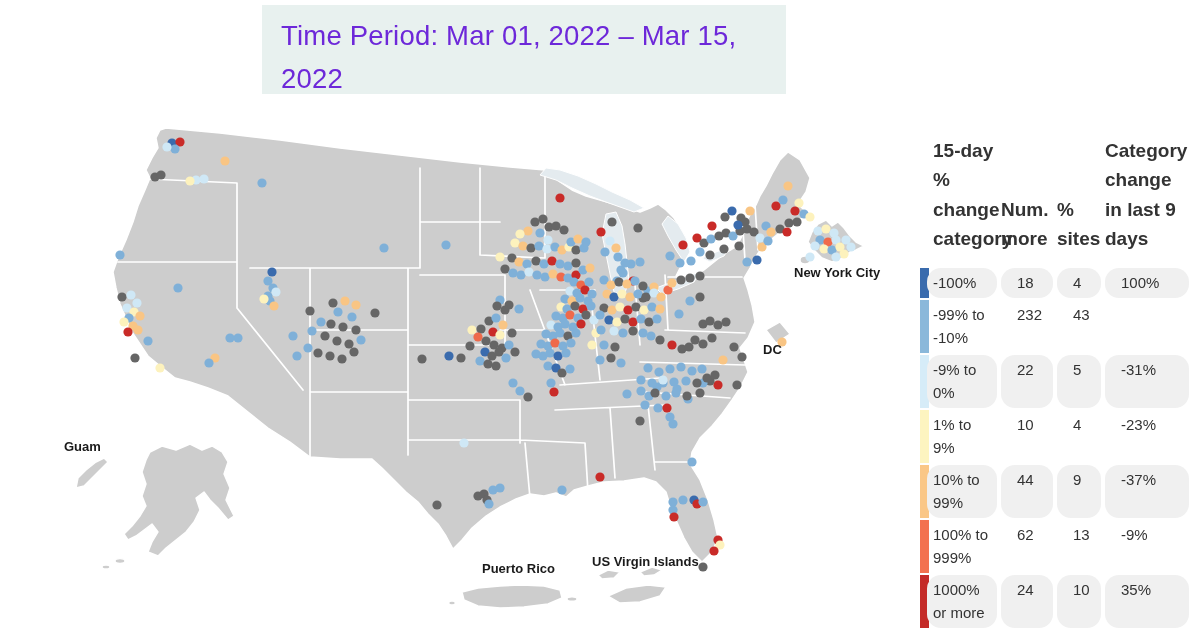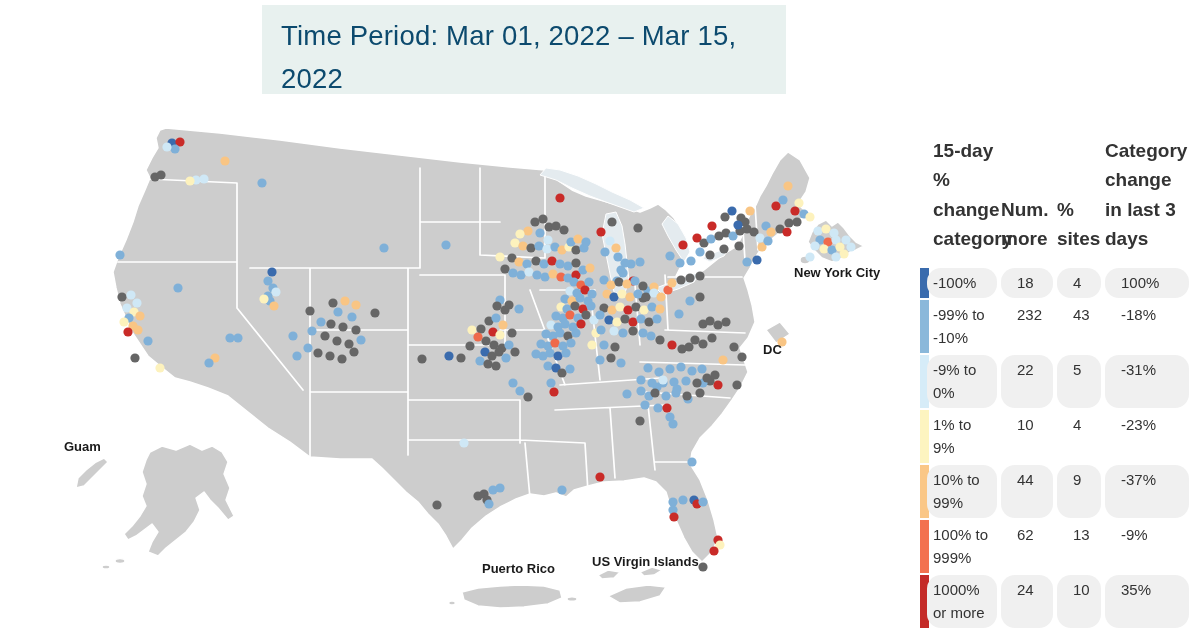--- a/index.html
+++ b/index.html
@@ -1,21 +1,21 @@
 <!DOCTYPE html>
 <html><head>
 <meta charset="utf-8">
 <style>
   html,body{margin:0;padding:0;background:#ffffff;font-family:"Liberation Sans",sans-serif;}
   .stage{position:relative;width:1200px;height:636px;overflow:hidden;background:#ffffff;}
 
   
   .title-bar{
     position:absolute;left:262px;top:5px;width:524px;height:89px;
-    background:#e8f1ef;color:#0c4a6e;
+    background:#e8f1ef;color:#6d28d9;
     font-size:27.5px;line-height:1.55;font-weight:400;
     padding:10px 20px 0 19px;box-sizing:border-box;letter-spacing:.2px;
   }
 
   
   .map-wrap{position:absolute;left:0;top:0;width:910px;height:636px;}
   .map-wrap svg{display:block;}
   .land{fill:#cdcdcd;stroke:#ffffff;stroke-width:1.4;stroke-linejoin:round;}
   .lake{fill:#e4ebef;stroke:#ffffff;stroke-width:1;}
   .stateline{fill:none;stroke:#ffffff;stroke-width:1.7;stroke-linecap:round;}
@@ -513,37 +513,36 @@
         </g>
     </svg>
   </div>
 
   <div class="legend">
     <div class="legend-header">
       <div></div>
       <div>15-day % change category</div>
       <div>Num. more</div>
       <div>% sites</div>
-      <div>Category change in last 3 days</div>
+      <div>Category change in last 9 days</div>
     </div>
     <div class="legend-rows" id="legendRows">
   <div class="legend-row odd">
     <div class="swatch" style="background: rgb(58, 107, 173);"></div>
     <div class="cell cat">-100%</div>
     <div class="cell">18</div>
     <div class="cell">4</div>
     <div class="cell">100%</div>
   </div>
 
   <div class="legend-row">
     <div class="swatch" style="background: rgb(138, 184, 218);"></div>
     <div class="cell cat">-99% to -10%</div>
     <div class="cell">232</div>
     <div class="cell">43</div>
-    <div class="cell">-18%</div>
   </div>
 
   <div class="legend-row odd">
     <div class="swatch" style="background: rgb(214, 236, 248);"></div>
     <div class="cell cat">-9% to 0%</div>
     <div class="cell">22</div>
     <div class="cell">5</div>
     <div class="cell">-31%</div>
   </div>
 

